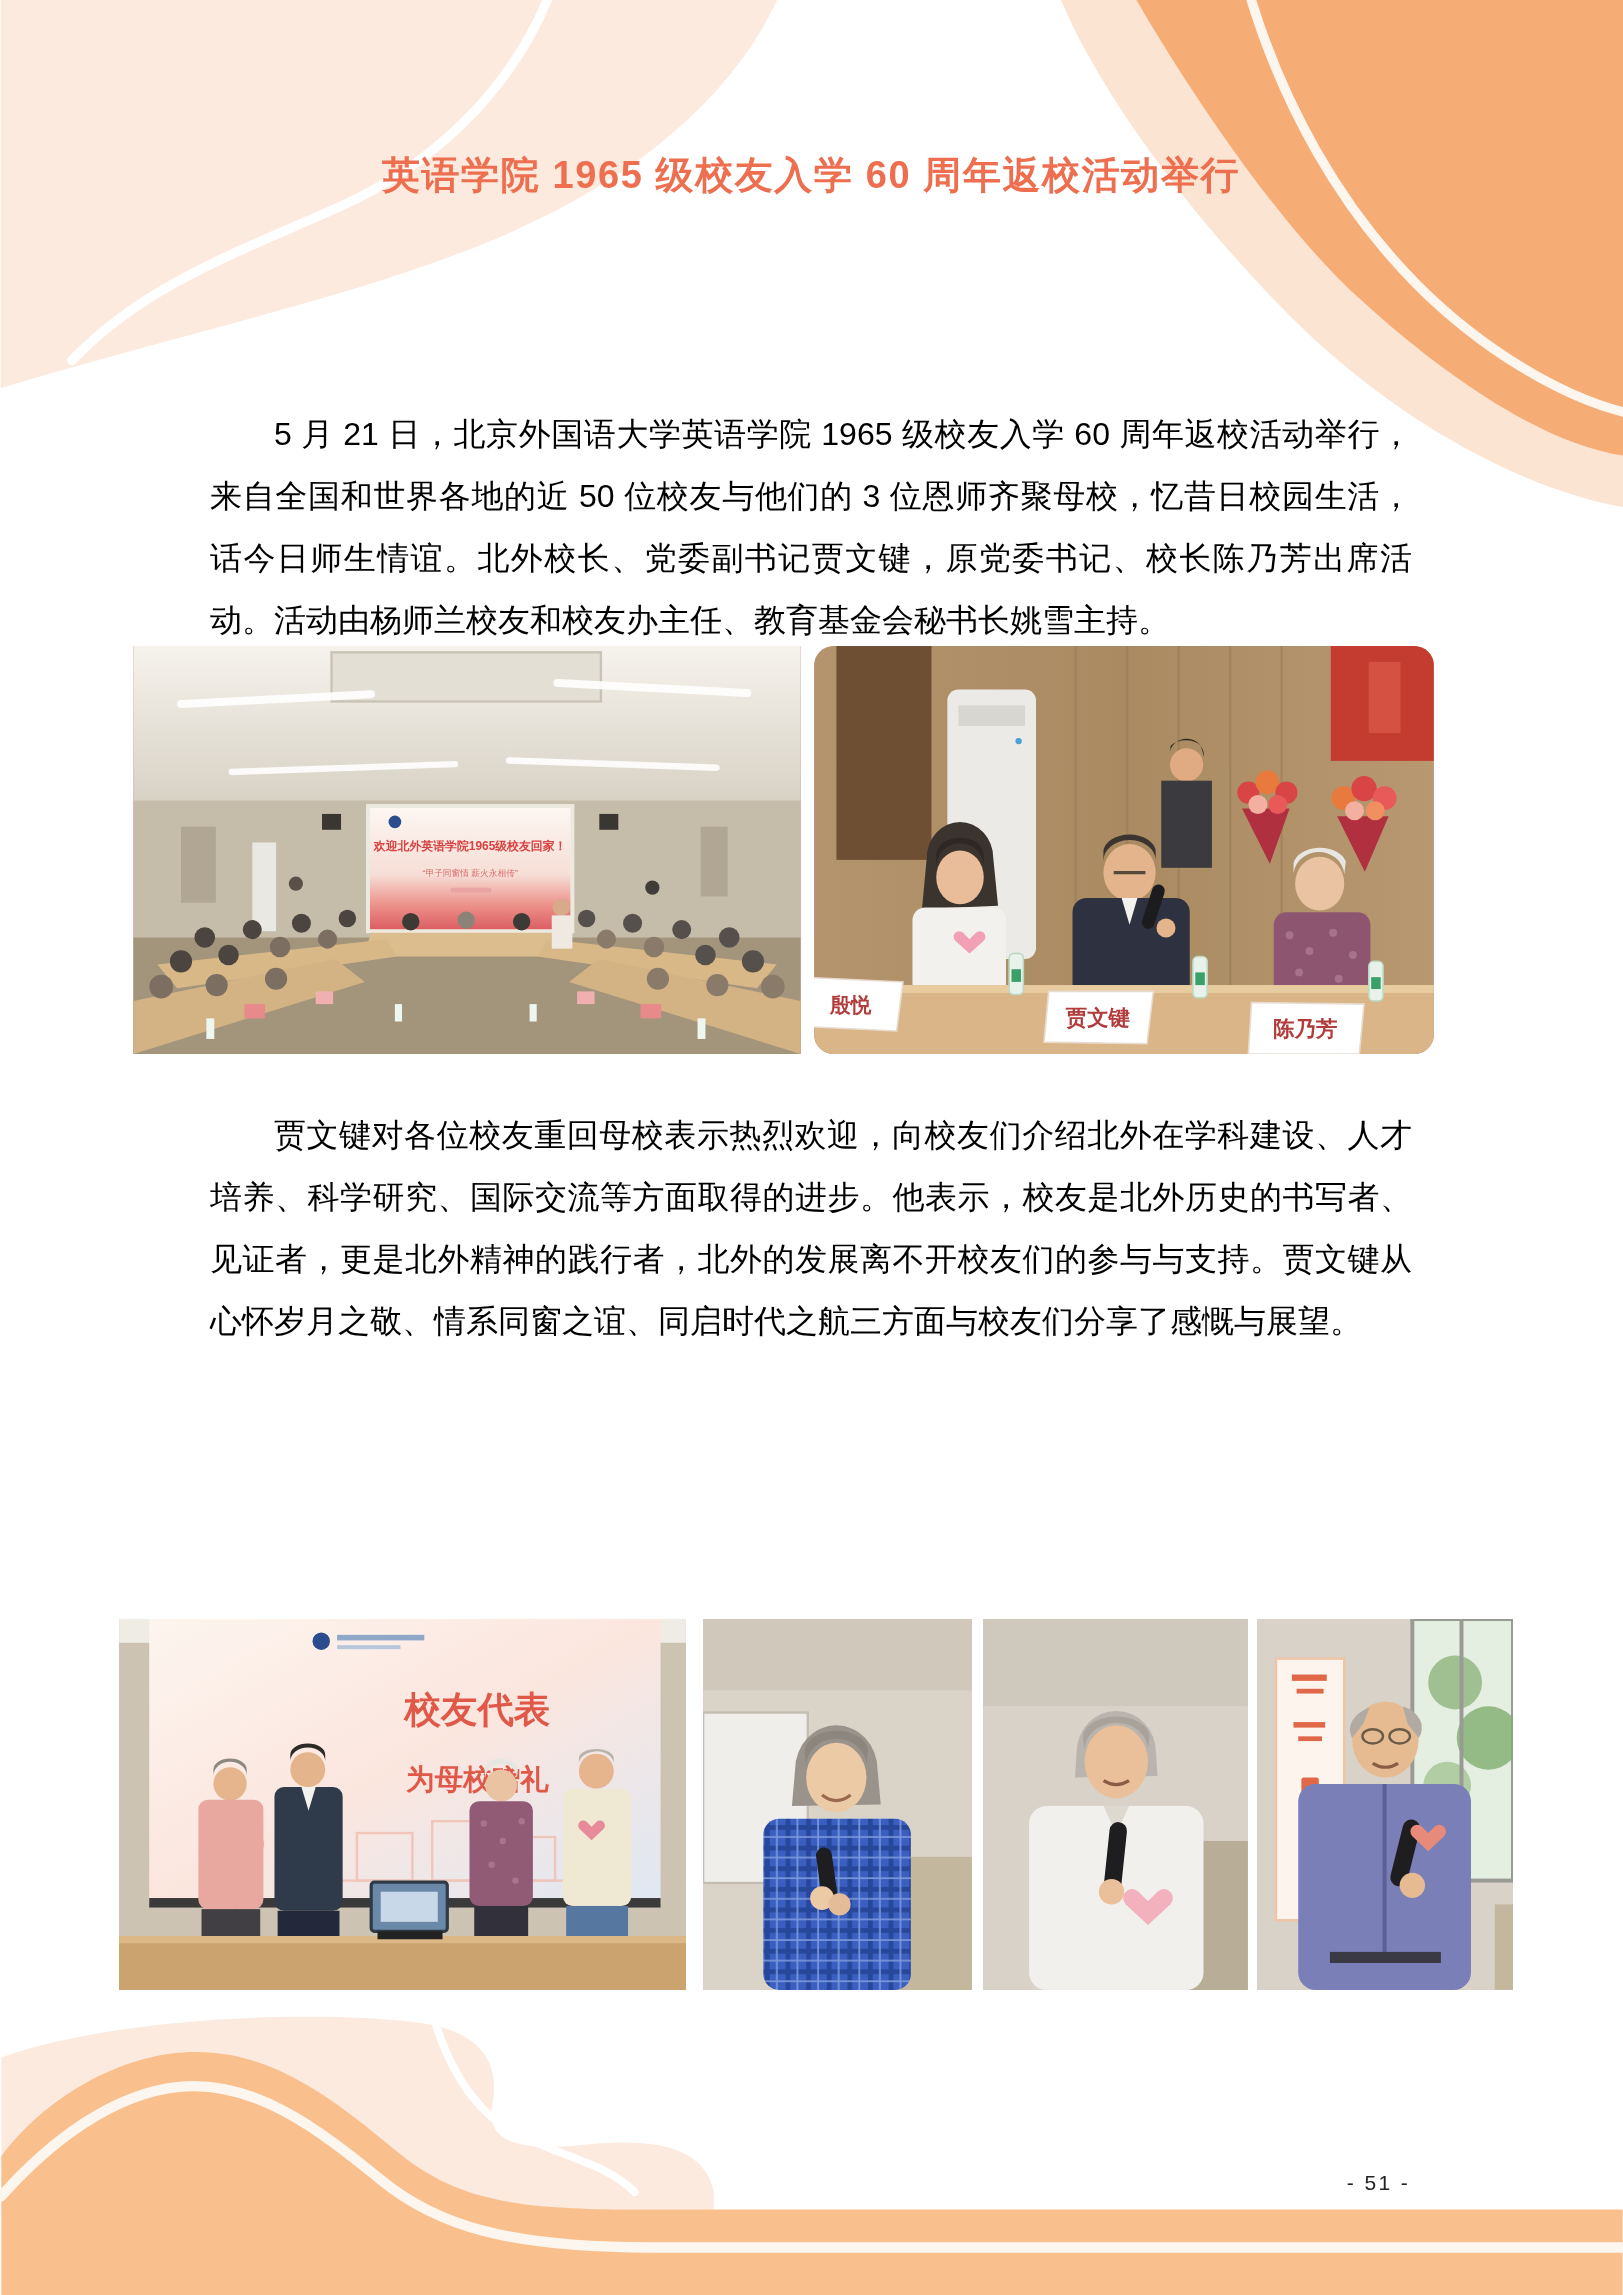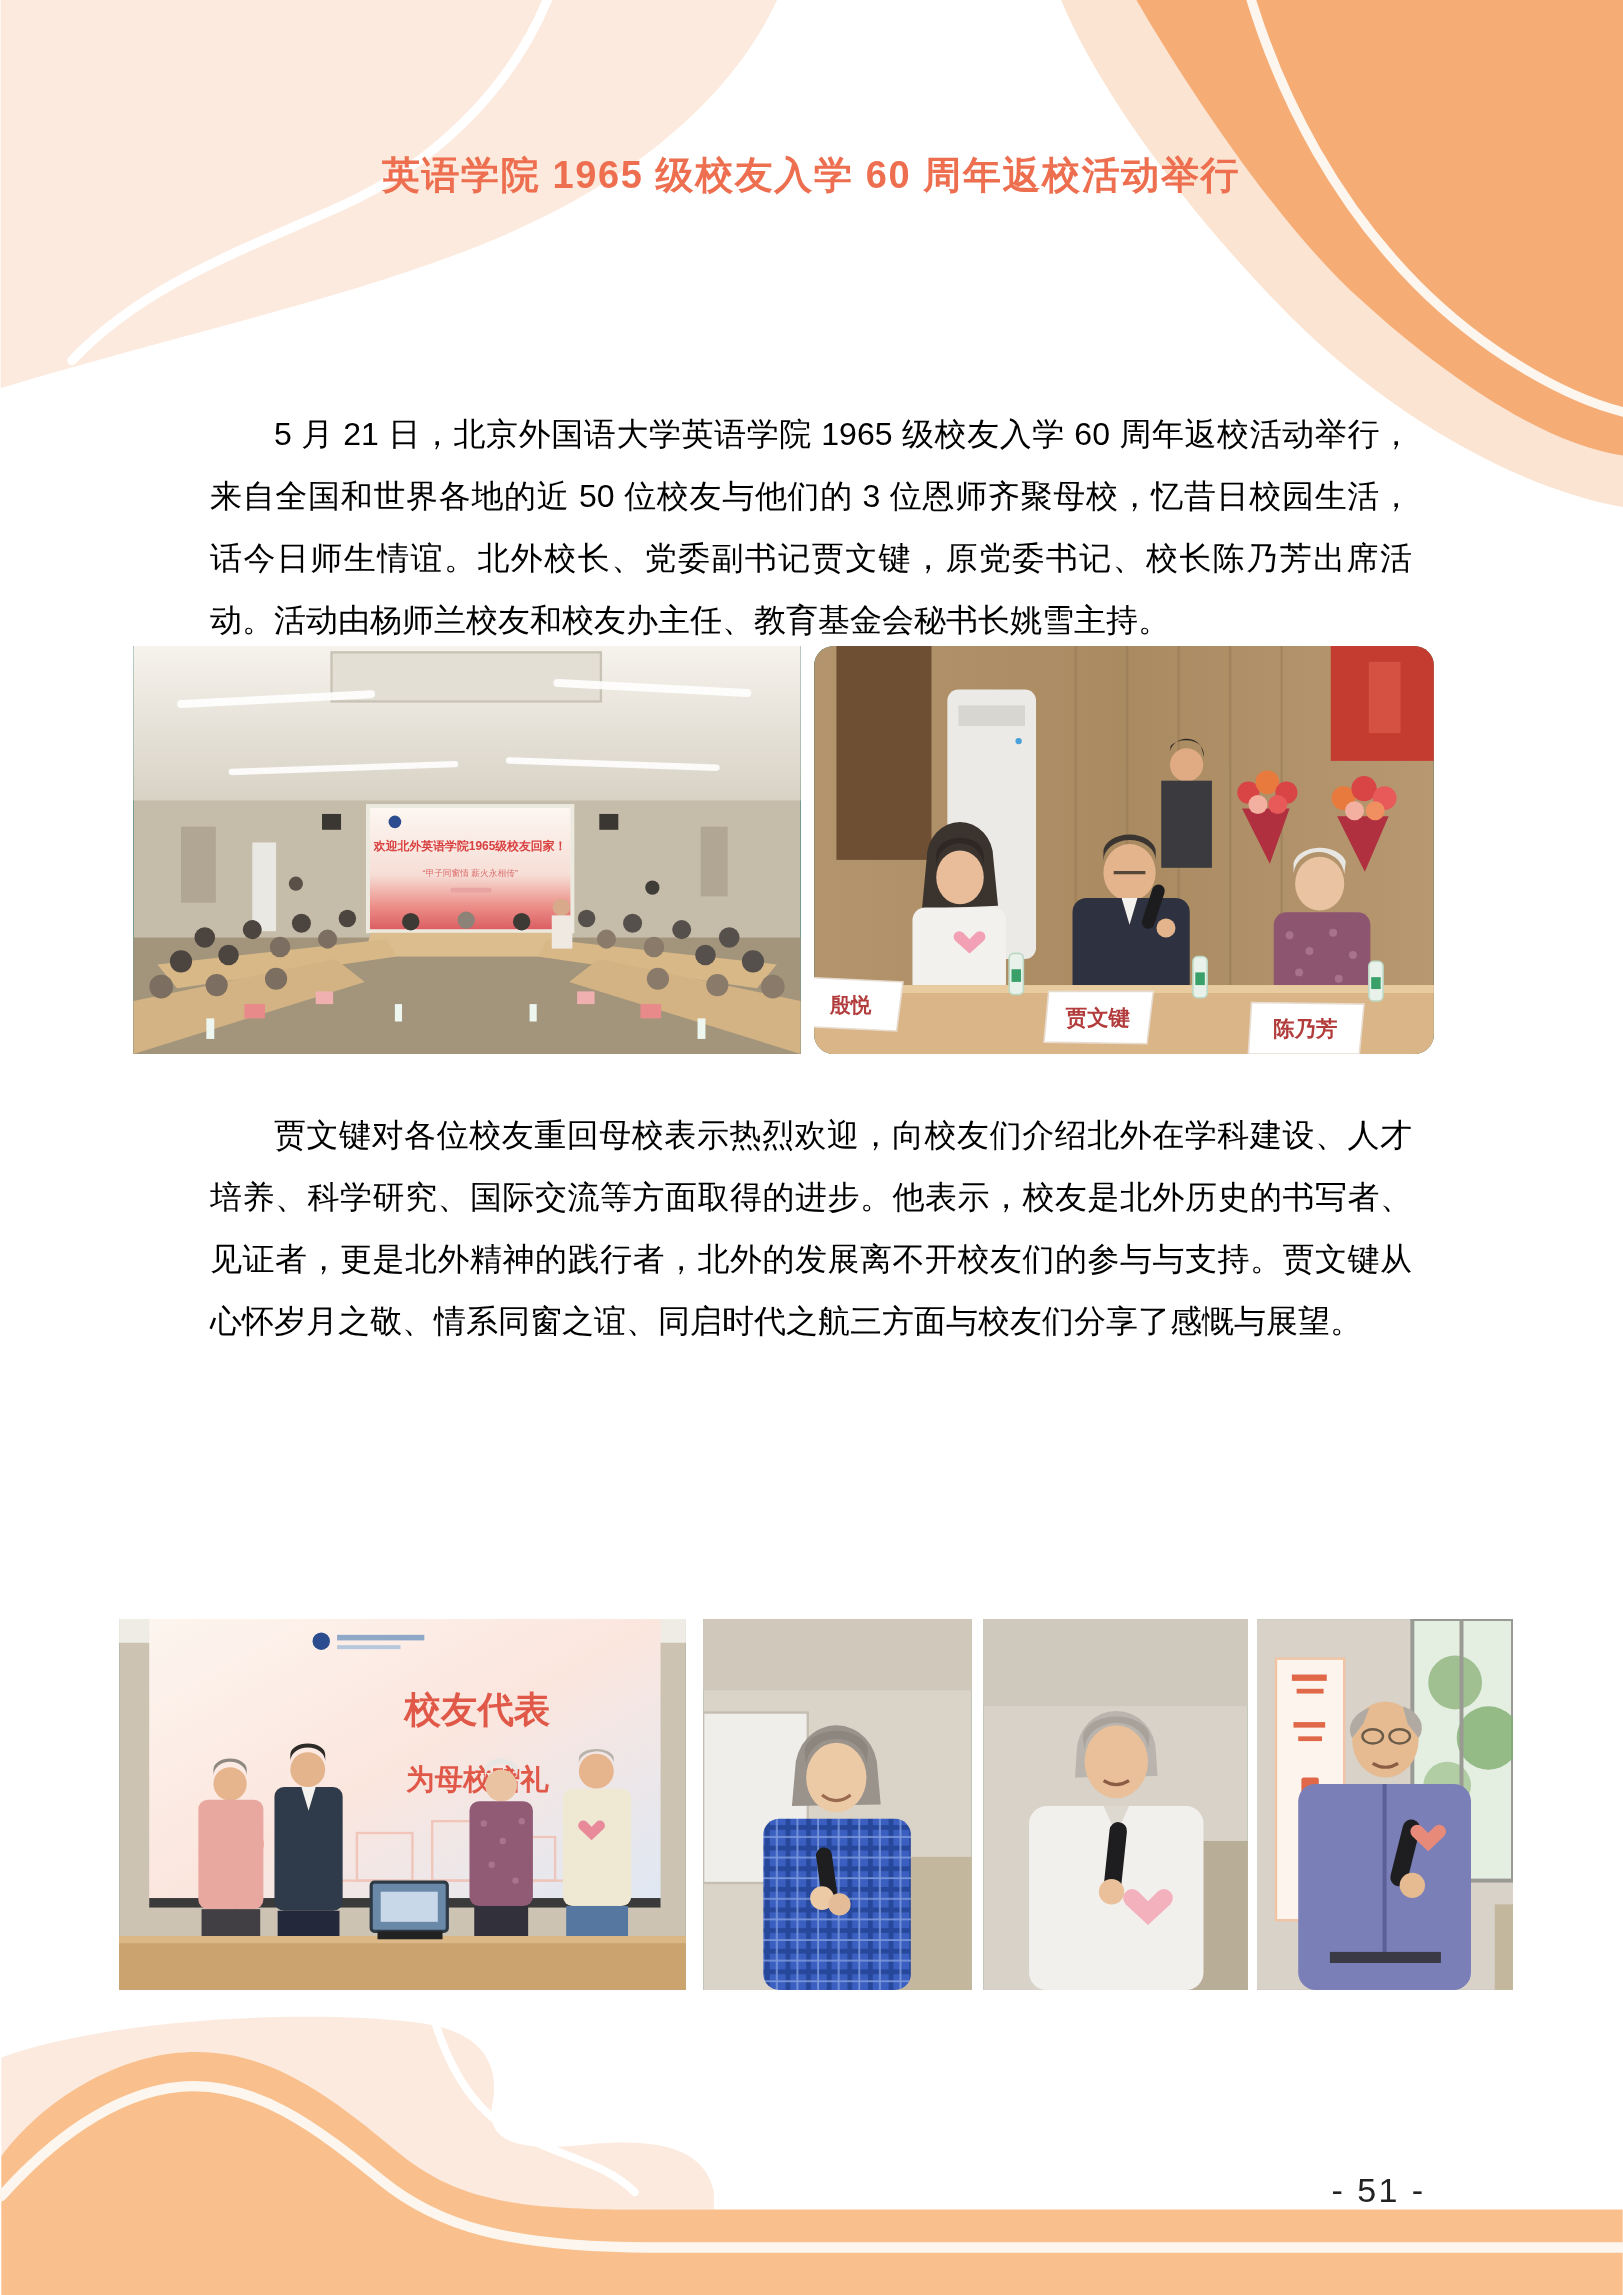--- a/index.html
+++ b/index.html
@@ -13,31 +13,31 @@
     position:absolute;top:125px;left:210px;width:1202px;text-align:center;
     font-size:38px;font-weight:bold;color:#ED6F50;letter-spacing:1.6px;
   }
   .para{
     position:absolute;left:210px;width:1202px;font-size:32px;line-height:62px;
     color:#000000;text-align:justify;text-indent:2em;font-weight:500;
   }
   .p1{top:371px;}
   .p2{top:1072px;}
   .p3{top:1381px;}
-  .photo{position:absolute;overflow:hidden;background:#0f766e;}
+  .photo{position:absolute;overflow:hidden;background:#f9a8d4;}
   .photo svg{display:block;}
   .pA{left:133px;top:646px;width:668px;height:408px;}
   .pB{left:814px;top:646px;width:620px;height:408px;border-radius:20px;}
   .pC{left:119px;top:1619px;width:567px;height:371px;}
   .pD{left:703px;top:1619px;width:269px;height:371px;}
   .pE{left:983px;top:1619px;width:265px;height:371px;}
   .pF{left:1257px;top:1619px;width:256px;height:371px;}
   .page-number{
     position:absolute;left:1307px;top:2171px;width:143px;text-align:center;
-    font-size:34px;color:#222222;letter-spacing:2.4px;
+    font-size:21px;color:#222222;letter-spacing:2.4px;
   }
 </style>
 </head>
 <body>
 
 <div class="page">
 
   <svg class="deco" style="left:0;top:0;" width="952" height="412" viewBox="0 0 1200 520">
     <path d="M0,0 L980,0 C920,130 790,230 640,295 C460,373 230,420 0,490 Z" fill="#FCEADE"></path>
     <path d="M690,0 C640,120 540,210 430,260 C300,318 180,360 90,455" fill="none" stroke="#ffffff" stroke-width="12" stroke-linecap="round"></path>

